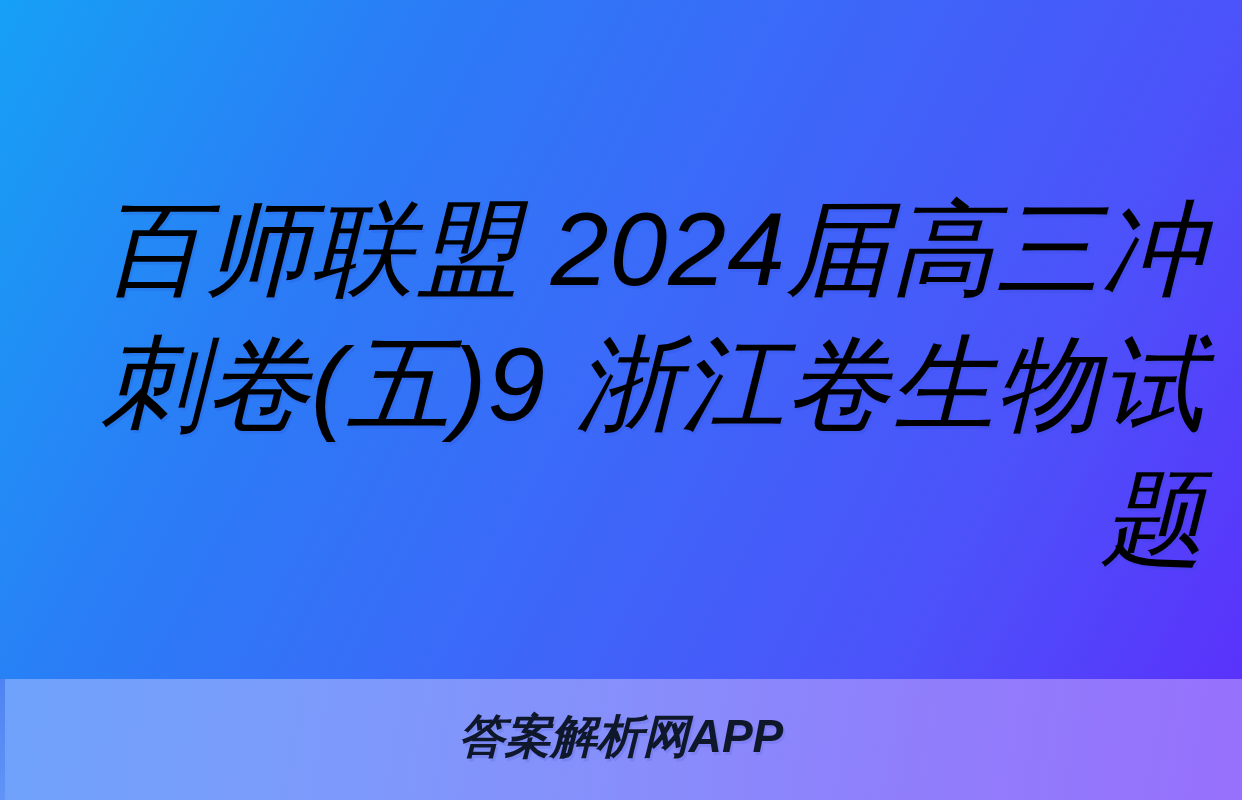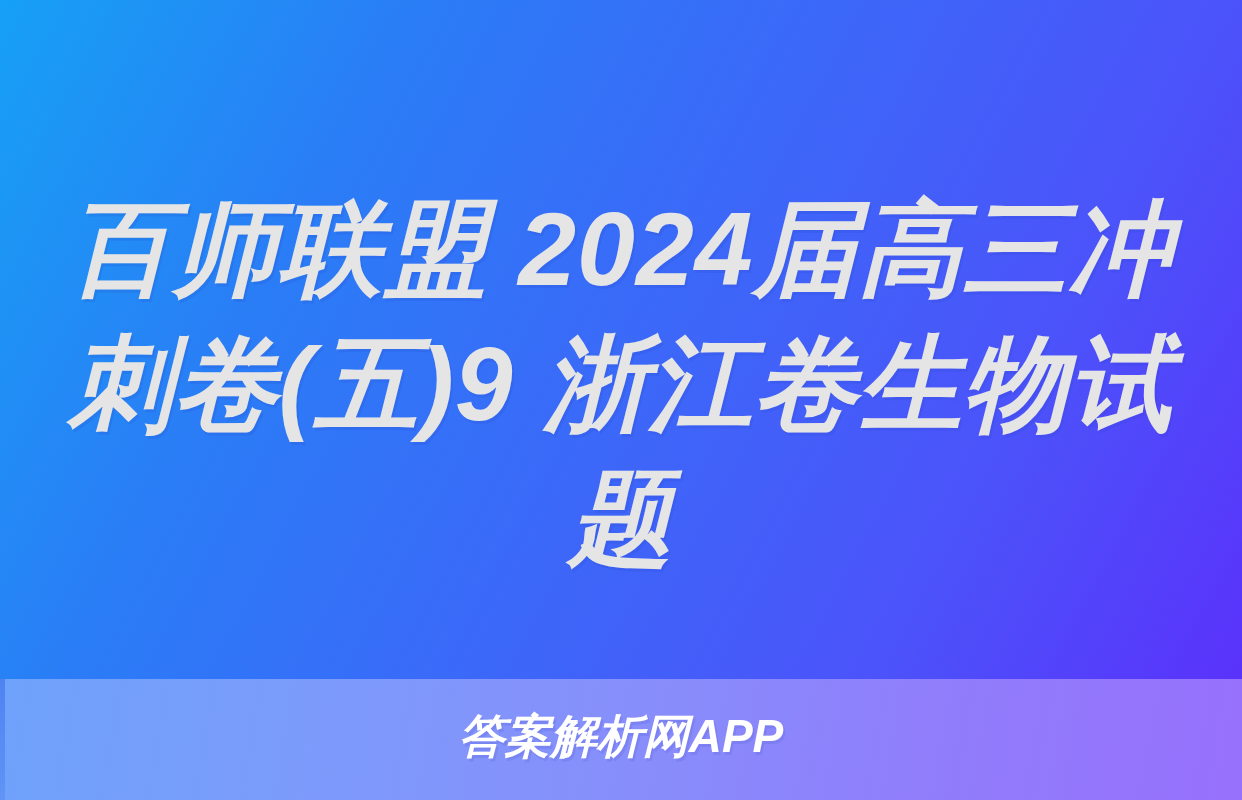--- a/index.html
+++ b/index.html
@@ -66,42 +66,43 @@
     left: 0;
     top: 182px;
     width: 1242px;
     text-align: center;
     padding: 0 36px;
     box-sizing: border-box;
   }
 
   .title-line {
     display: block;
-    color: #e5e5e5;
+    color: #000000;
     font-size: 104px;
     line-height: 135px;
-    font-weight: 700;
+    font-weight: 400;
     font-style: italic;
     letter-spacing: 1px;
     white-space: nowrap;
     text-shadow: 2px 3px 0 rgba(40, 70, 200, .16);
+    text-align: right;
   }
 
   
   .watermark {
     position: absolute;
     left: 0;
     top: 706px;
     width: 1242px;
     text-align: center;
   }
 
   .watermark-text {
     display: inline-block;
-    color: #ffffff;
+    color: #0f172a;
     font-size: 46px;
     line-height: 60px;
     font-weight: 700;
     font-style: italic;
     letter-spacing: 0px;
     white-space: nowrap;
     text-shadow: 2px 3px 0 rgba(104, 112, 230, .38);
   }
 </style>
 </head>

